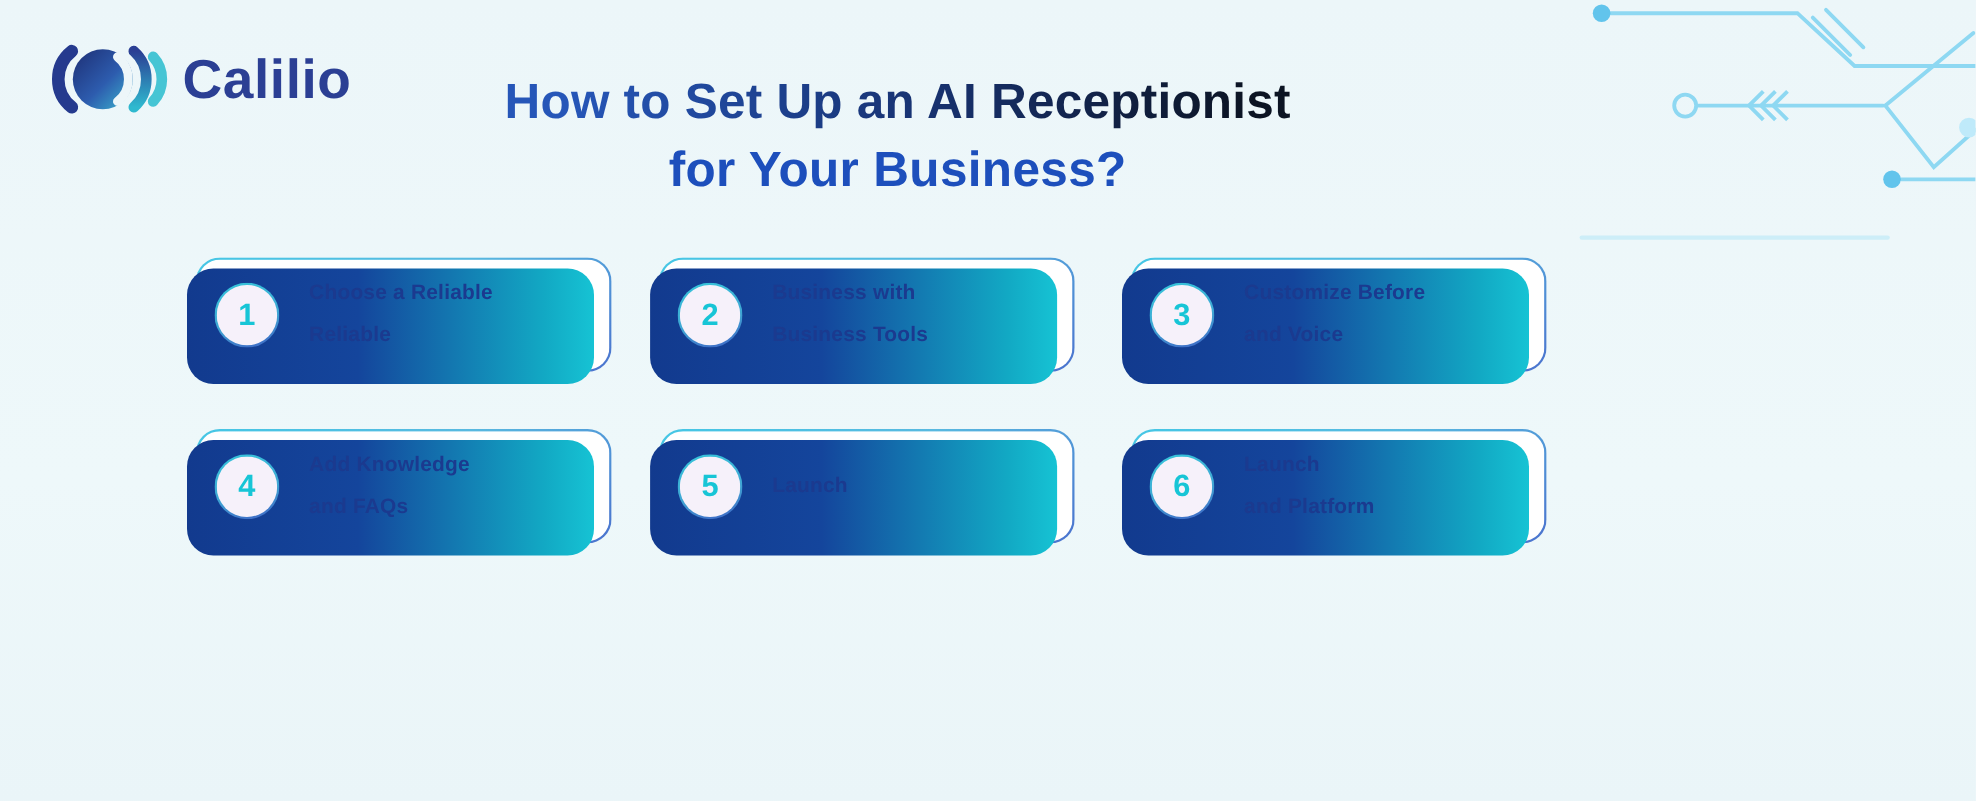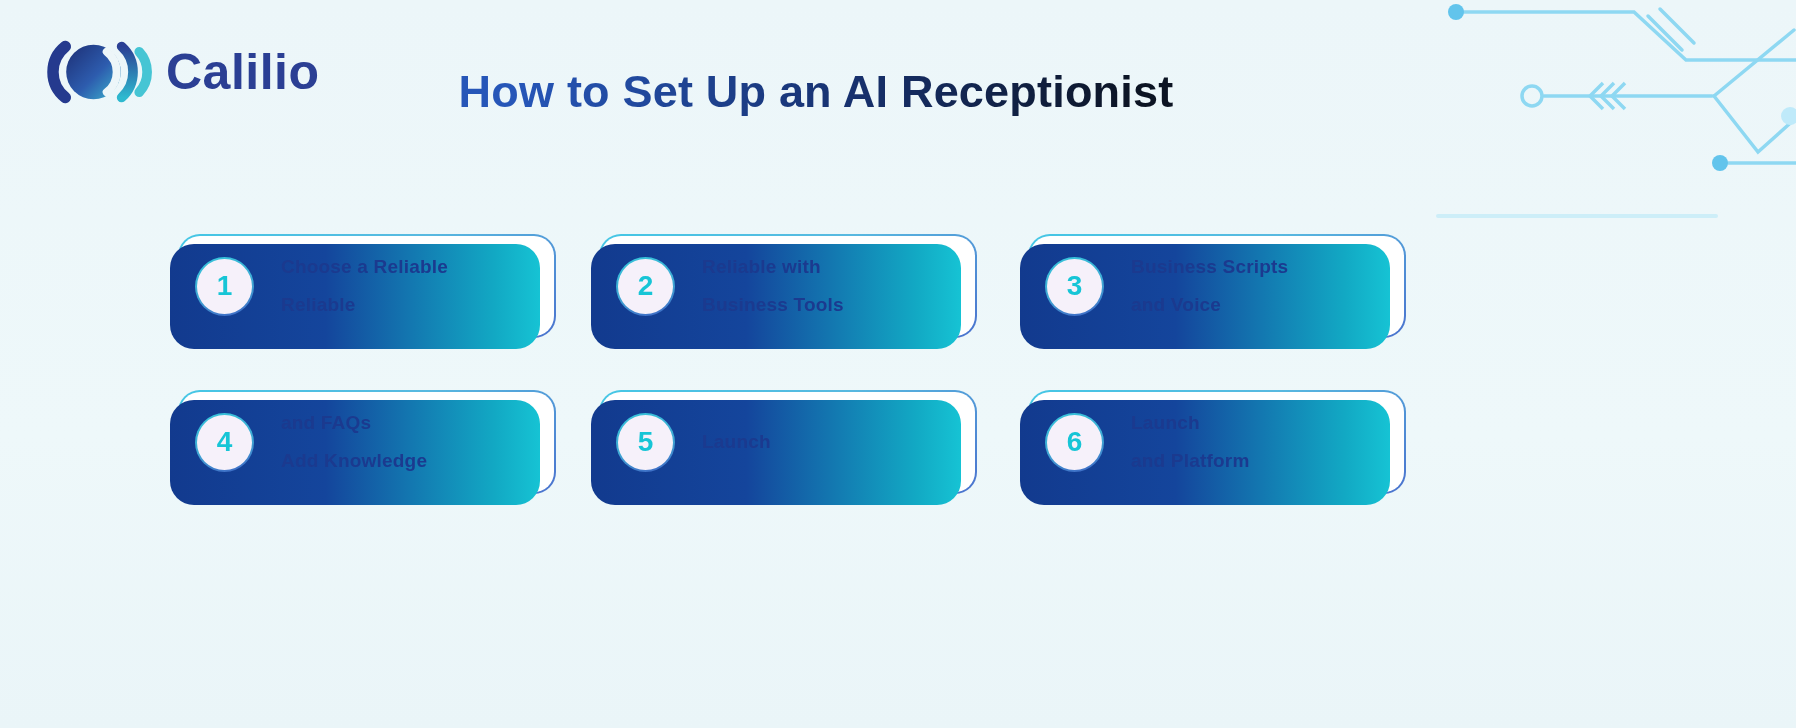--- a/index.html
+++ b/index.html
@@ -110,53 +110,54 @@
       <circle cx="62" cy="50" r="31" fill="url(#ball)"></circle>
       <path d="M77 27 A29 29 0 0 1 77 73" stroke="#edf6f9" stroke-width="9" fill="none" stroke-linecap="round"></path>
       <path d="M94 21 A39 39 0 0 1 94 79" stroke="url(#arcg)" stroke-width="11" fill="none" stroke-linecap="round"></path>
       <path d="M114 27 A34 34 0 0 1 114 73" stroke="#46c5d4" stroke-width="11" fill="none" stroke-linecap="round"></path>
     </svg>
     <div class="logo-text">Calilio</div>
   </div>
 
   <div class="title-block">
     <div><span class="title-line1">How to Set Up an AI Receptionist</span></div>
+    <div class="title-line2">for Your Business?</div>
   </div>
 
   <div class="grid">
 
     <div class="card pos-1">
       <div class="step-num">1</div>
       <div class="step-label">
         <div>Choose a Reliable</div>
         <div>Reliable</div>
       </div>
     </div>
 
     <div class="card pos-2">
       <div class="step-num">2</div>
       <div class="step-label">
-        <div>Reliable with</div>
+        <div>Business with</div>
         <div>Business Tools</div>
       </div>
     </div>
 
     <div class="card pos-3">
       <div class="step-num">3</div>
       <div class="step-label">
-        <div>Business Scripts</div>
+        <div>Customize Before</div>
         <div>and Voice</div>
       </div>
     </div>
 
     <div class="card pos-4">
       <div class="step-num">4</div>
       <div class="step-label">
+        <div>Add Knowledge</div>
         <div>and FAQs</div>
-        <div>Add Knowledge</div>
       </div>
     </div>
 
     <div class="card pos-5">
       <div class="step-num">5</div>
       <div class="step-label">
         <div>Launch</div>
       </div>
     </div>
 

